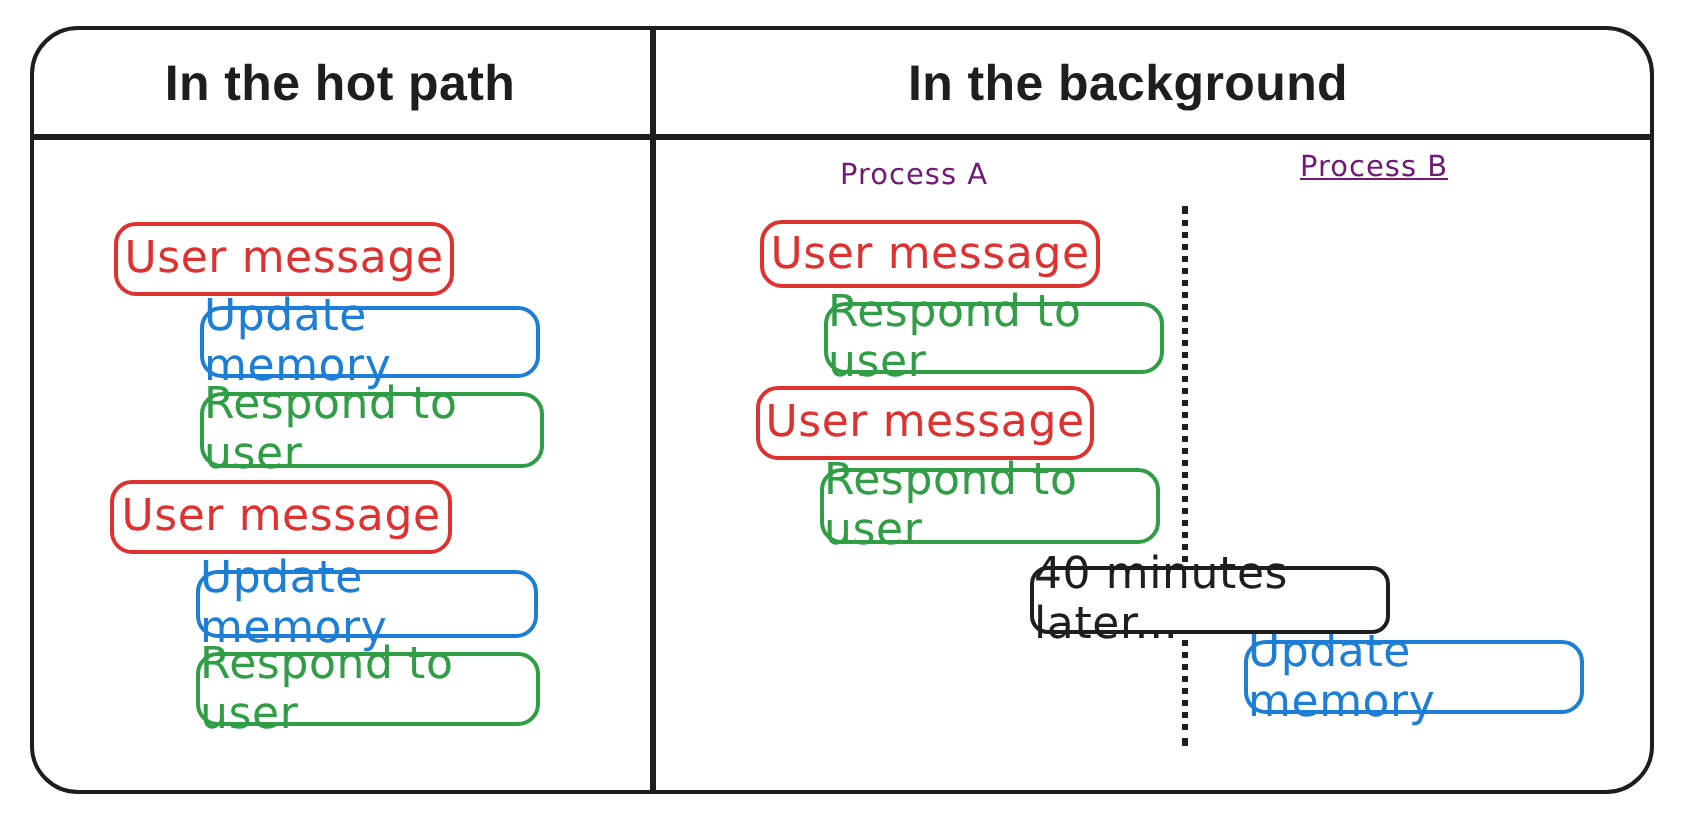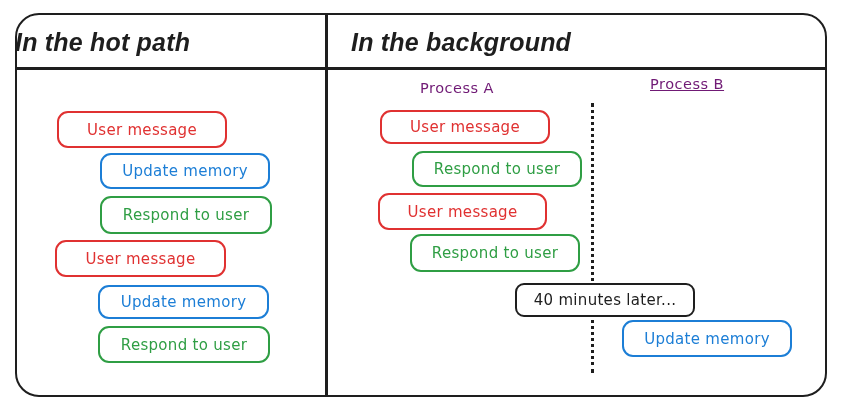--- a/index.html
+++ b/index.html
@@ -31,25 +31,25 @@
     width: 810px; height: 2.5px;
     background: #1e1e1e;
   }
 
   .panel-title {
     position: absolute;
     top: 28px;
     font-size: 25px;
     font-weight: 600;
     color: #1e1e1e;
+    text-align: center;
     letter-spacing: 0.2px;
-    font-style: italic;
   }
   .title-left  { left: 15px;  width: 310px; }
-  .title-right { left: 321px; width: 430px; padding-left: 30px; }
+  .title-right { left: 334px; width: 430px; padding-left: 30px; }
 
   .process-label {
     position: absolute;
     font-size: 14.5px;
     color: #701a75;
     font-family: "DejaVu Sans", cursive;
     letter-spacing: 0.5px;
   }
 
   .dotted-line {
@@ -61,21 +61,21 @@
   }
 
   .node {
     position: absolute;
     border: 2.5px solid;
     border-radius: 11px;
     background: #ffffff;
     display: flex;
     align-items: center;
     justify-content: center;
-    font-size: 15px;
+    font-size: 22px;
     font-family: "DejaVu Sans", cursive;
     letter-spacing: 0.3px;
     z-index: 2;
   }
 </style>
 </head>
 <body>
 
 <div class="canvas">
 

